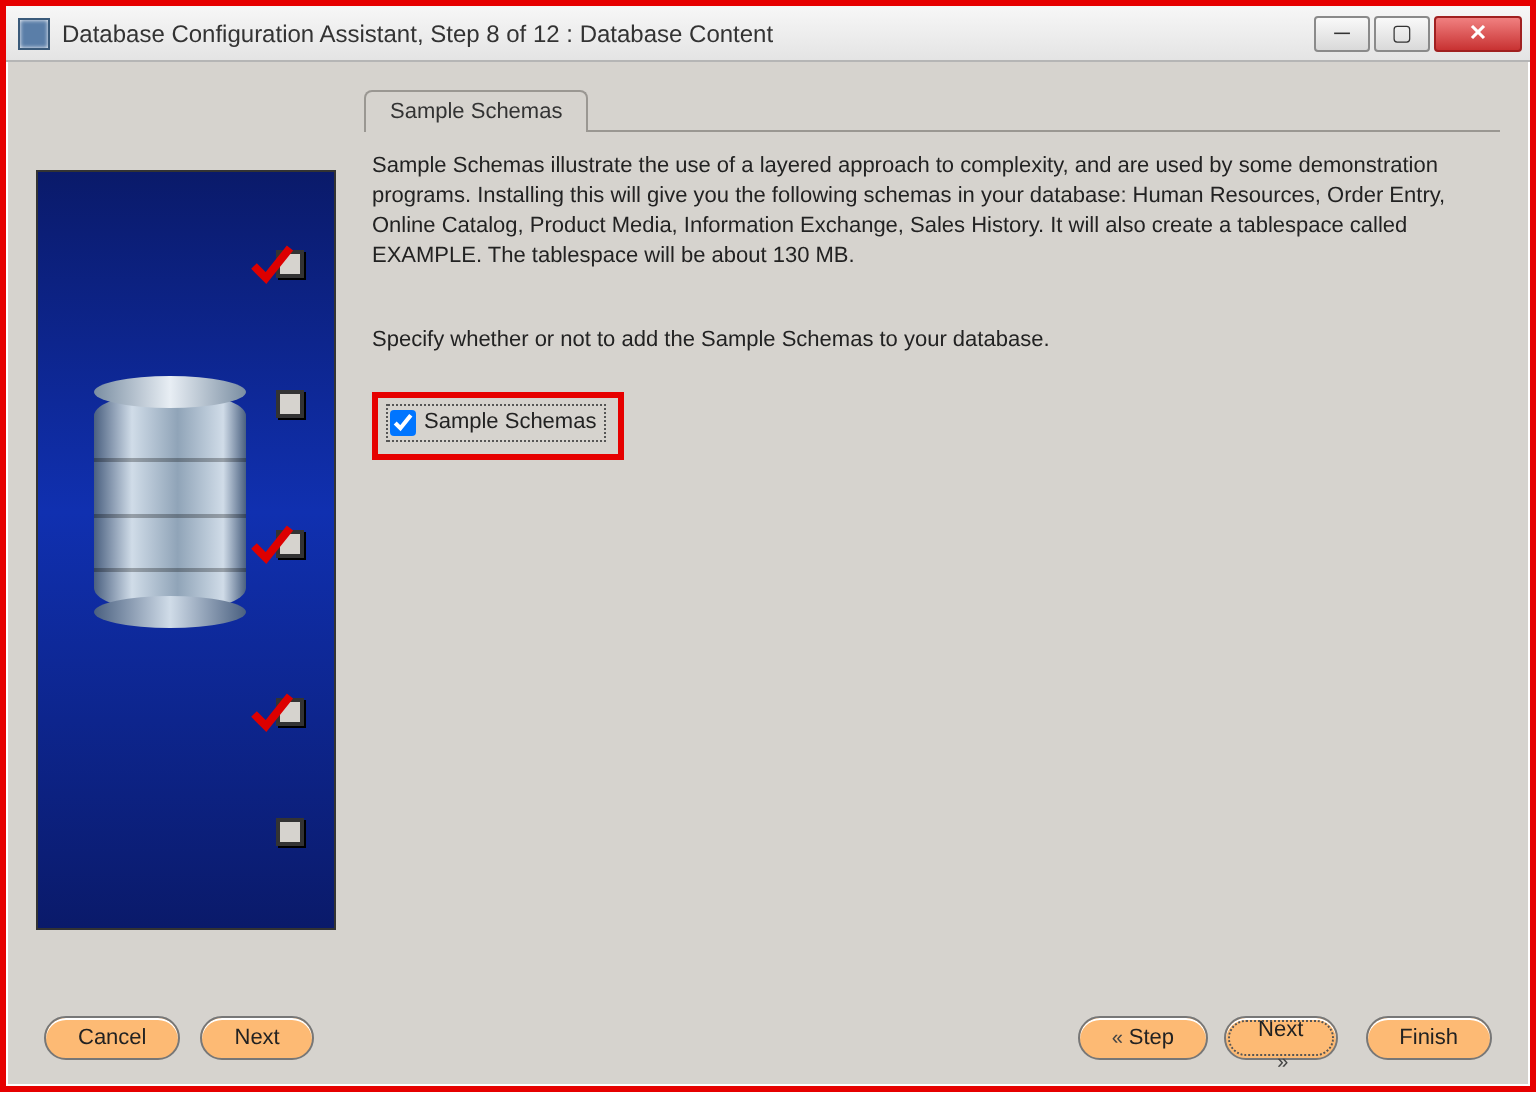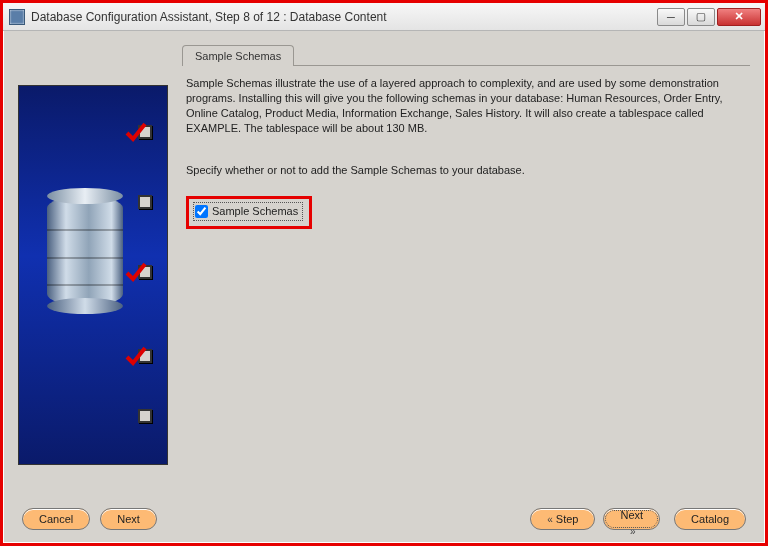--- a/index.html
+++ b/index.html
@@ -279,18 +279,18 @@
           <span class="arrow">«</span>
           <span>Step</span>
         </button>
       <span style="width:8px"></span>
       <button class="btn default">
           <span>Next</span>
           <span class="arrow">»</span>
         </button>
       <span style="width:14px"></span>
       <button class="btn">
-          <span>Catalog</span>
+          <span>Finish</span>
         </button>
     </div>
 
   </div>
 </div>
 
 </body></html>

